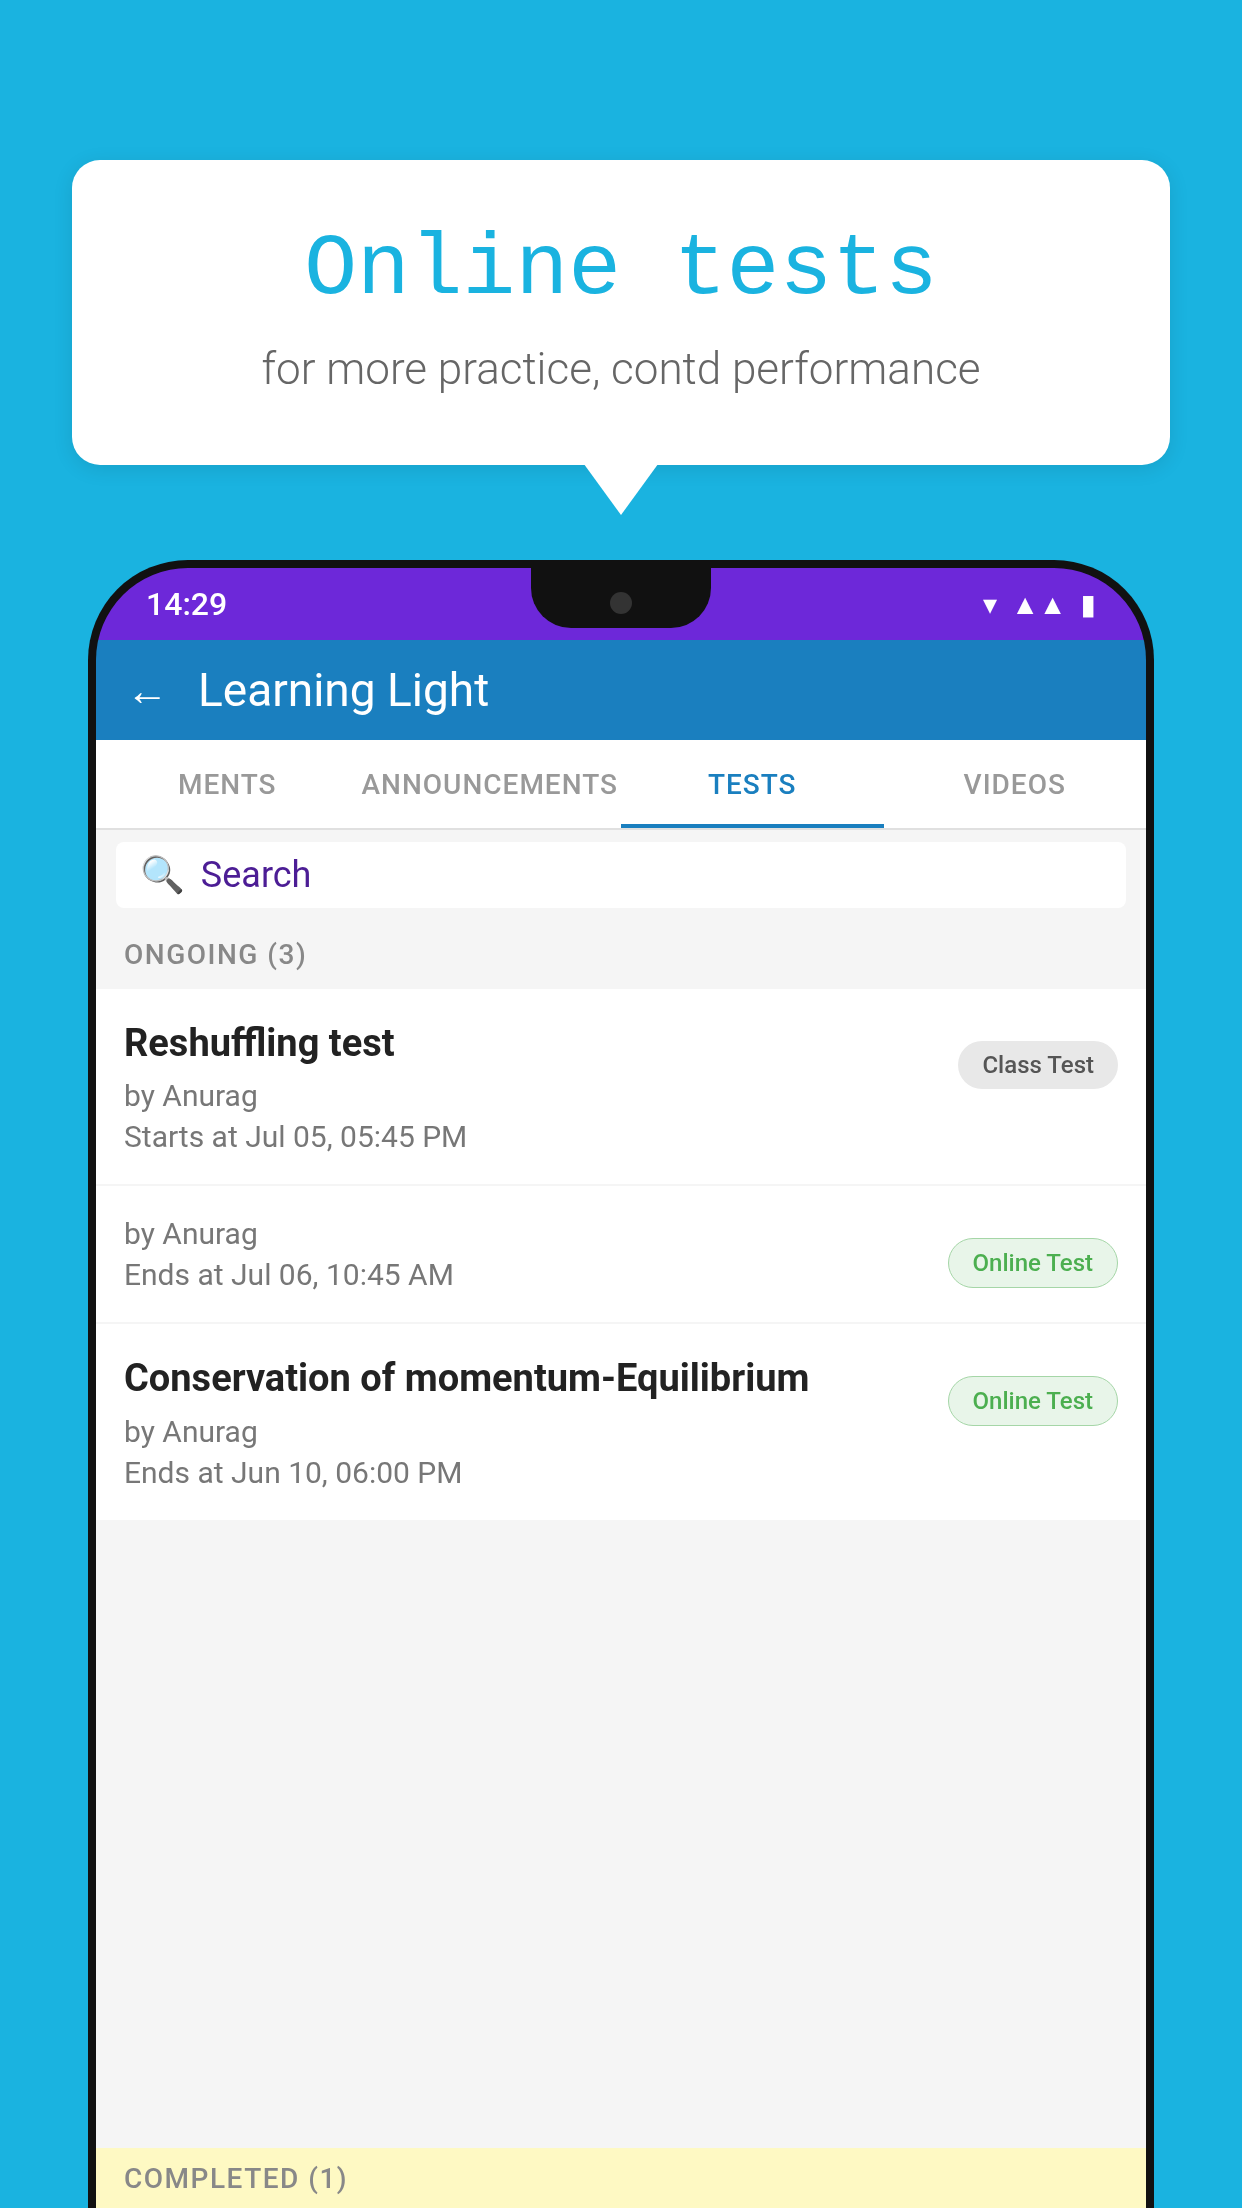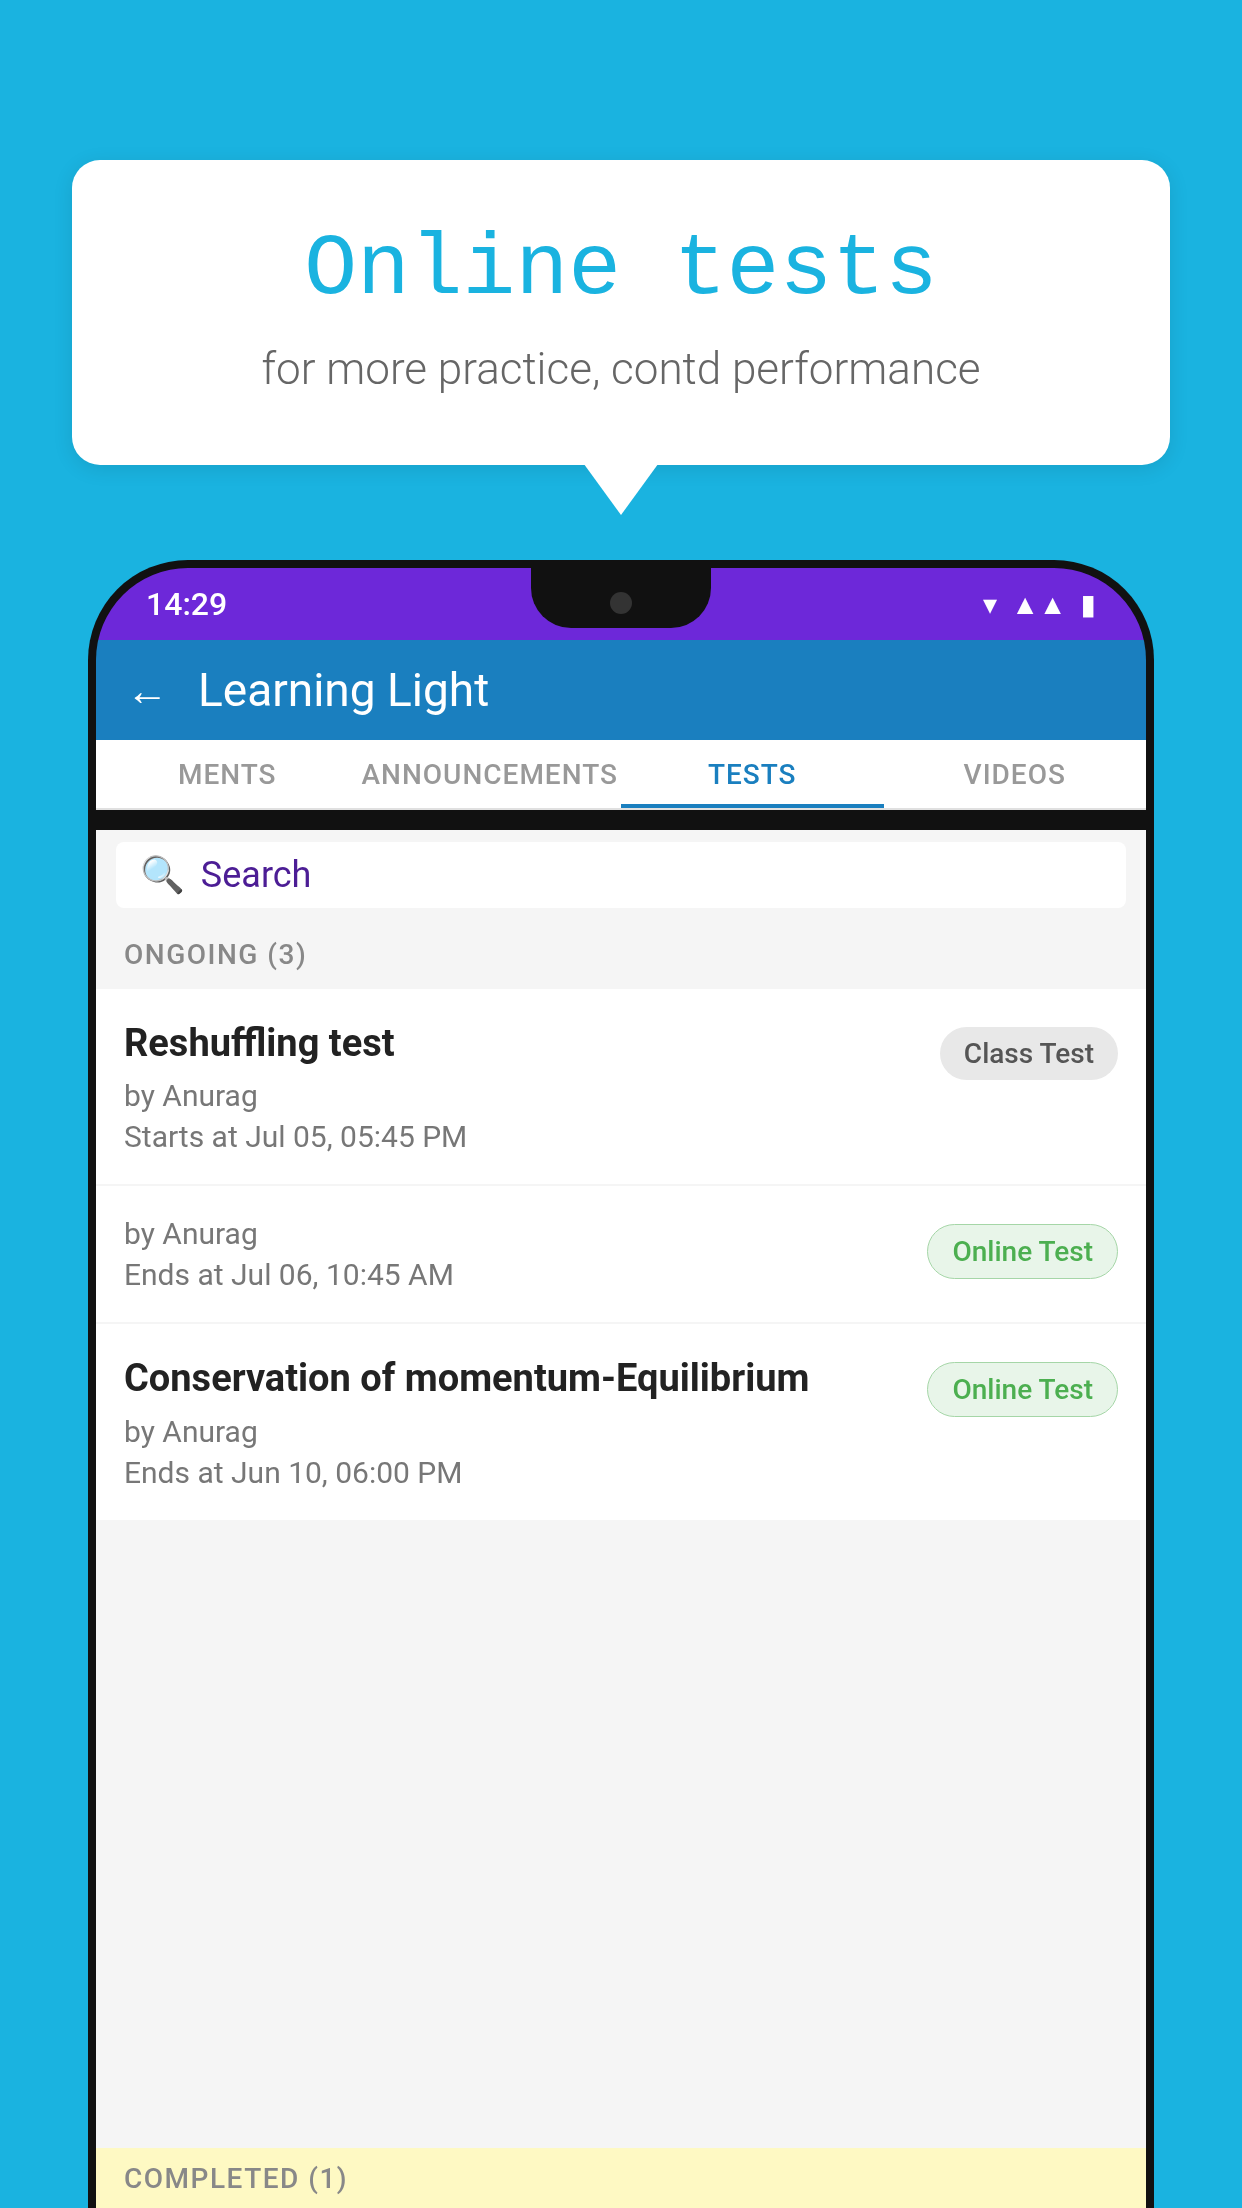--- a/index.html
+++ b/index.html
@@ -157,21 +157,21 @@
       font-size: 46px;
       font-weight: 400;
     }
 
     
     .tab-bar {
       position: absolute;
       top: 172px;
       left: 0;
       right: 0;
-      height: 70px;
+      height: 90px;
       background: white;
       display: flex;
       align-items: stretch;
       border-bottom: 2px solid #e0e0e0;
     }
 
     .tab {
       flex: 1;
       display: flex;
       align-items: center;
@@ -282,24 +282,24 @@
     }
 
     .test-date {
       font-size: 30px;
       color: #777;
     }
 
     .badge {
       border-radius: 30px;
       padding: 10px 24px;
-      font-size: 28px;
+      font-size: 24px;
       font-weight: 500;
       white-space: nowrap;
-      margin-top: 8px;
+      margin-top: 22px;
       flex-shrink: 0;
     }
 
     .badge-class {
       background: #e8e8e8;
       color: #555;
     }
 
     .badge-online {
       background: #e8f5e9;

